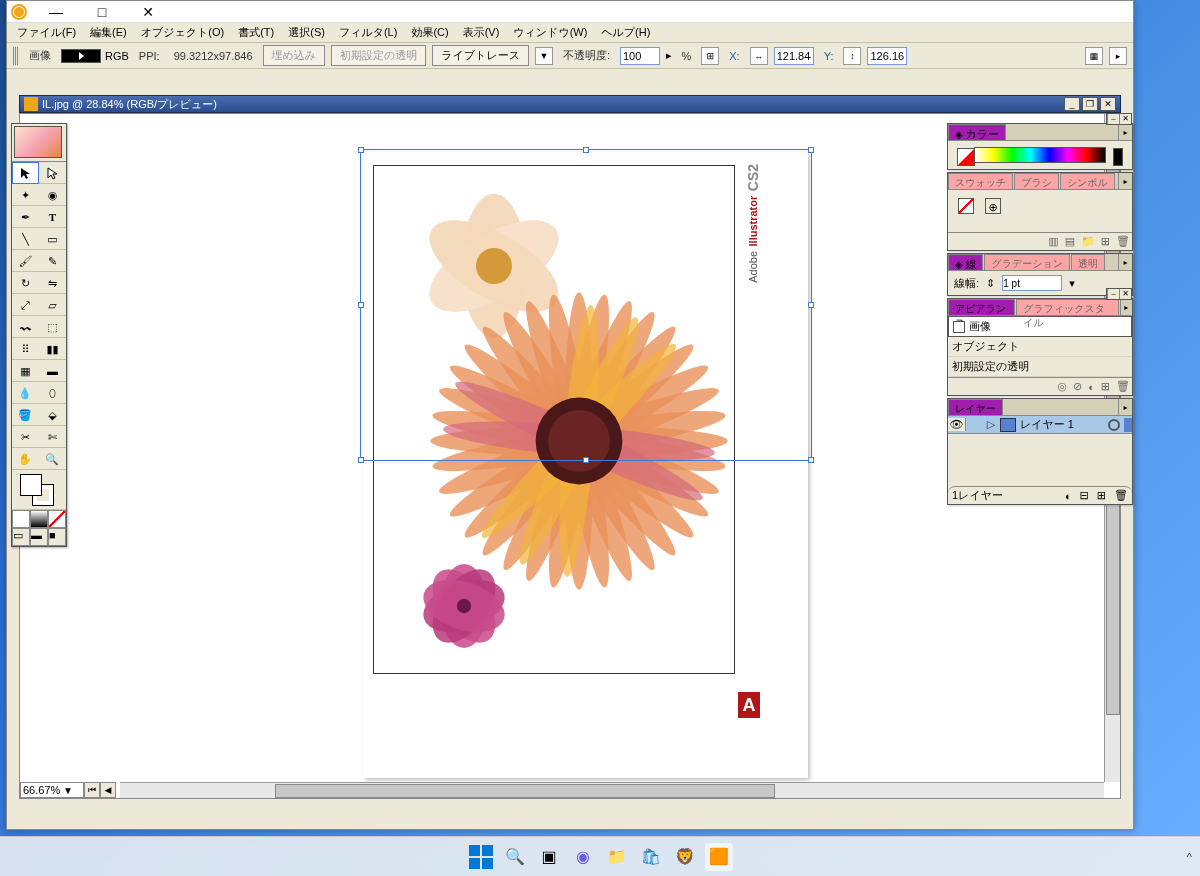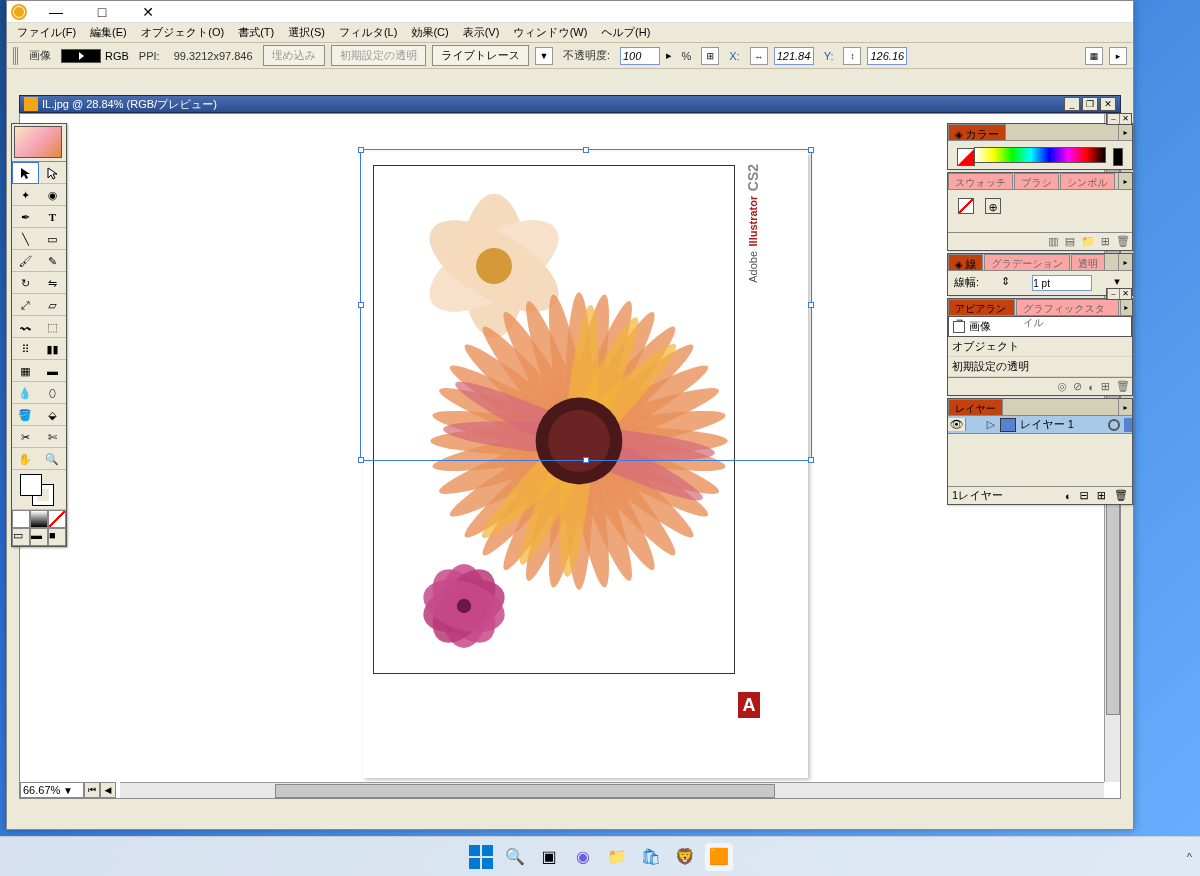--- a/index.html
+++ b/index.html
@@ -15,21 +15,21 @@
 .win-controls button { width: 46px; height: 22px; background: none; border: none; font-size: 14px; line-height: 1; cursor: pointer; }
 
 .menubar { height: 20px; background: #ece9d8; display: flex; align-items: center; padding: 0 4px; border-bottom: 1px solid #c4c0a8; gap: 2px; }
 .menubar span { padding: 2px 6px; cursor: pointer; }
 
 .optbar { height: 26px; background: #ece9d8; display: flex; align-items: center; padding: 0 6px; border-bottom: 1px solid #c4c0a8; gap: 6px; }
 .optbar .grip { width: 6px; height: 18px; background: repeating-linear-gradient(90deg,#888 0 1px,transparent 1px 2px); }
 .optbar .lbl { padding: 2px 4px; color: #333; }
 .optbar .btn { border: 1px solid #8b8b8b; background: #f4f2e6; padding: 2px 8px; cursor: pointer; }
 .optbar .btn.disabled { color: #999; }
-.optbar input[type=text] { width: 40px; height: 18px; border: 1px solid #7a96df; padding: 0 2px; font-size:11px;font-style:italic; }
+.optbar input[type=text] { width: 40px; height: 18px; border: 1px solid #7a96df; padding: 0 2px; font-size:11px; }
 .optbar .dim-input { width: 70px; }
 .optbar .ico { width: 18px; height: 18px; border: 1px solid #999; background: #fff; display:inline-flex; align-items:center; justify-content:center; font-size:9px; }
 .optbar .colormode { display:flex; align-items:center; gap:4px; }
 .optbar .colormode .box { width: 40px; height: 14px; border:1px solid #555; background:#000; display:flex; align-items:center; justify-content:center; }
 .optbar .colormode .box .tri { width:0; height:0; border-left:5px solid #fff; border-top:4px solid transparent; border-bottom:4px solid transparent; }
 
 .doc-titlebar { position:absolute; left: 12px; top: 94px; right: 12px; height: 18px; background: linear-gradient(#4a6db0,#2a4d90); color:#fff; display:flex; align-items:center; padding:0 4px; border:1px solid #1a2a50; }
 .doc-titlebar .doc-icon { width:14px; height:14px; background:#f2a517; margin-right:4px; }
 .doc-titlebar .spacer { flex:1; }
 .doc-titlebar .docwin-btn { width:16px; height:14px; background:#ece9d8; border:1px solid #555; margin-left:2px; font-size:9px; text-align:center; line-height:12px; color:#000; cursor:pointer; }
@@ -76,50 +76,50 @@
 .fsq.stroke { left:20px; top:14px; background:#fff; }
 .fsq.stroke::after { content:""; position:absolute; inset:4px; background:#ece9d8; }
 .color-row, .screen-row { display:flex; height:18px; }
 .color-row div, .screen-row div { flex:1; border:1px solid #888; }
 
 .panel-column { position:absolute; right:0; top:122px; width:186px; }
 .panel { background:#ece9d8; border:1px solid #555; margin-bottom:2px; box-shadow:1px 1px 2px rgba(0,0,0,0.2); position:relative; }
 .panel .closebar { position:absolute; right:0; top:-11px; display:flex; background:#ece9d8; border:1px solid #555; }
 .panel .closebar div { width:12px; height:10px; border-left:1px solid #888; font-size:8px; text-align:center; line-height:10px; cursor:pointer; }
 .tabrow { display:flex; height:17px; background:#d4d0b8; border-bottom:1px solid #888; }
-.tab { padding:2px 6px; font-size:10px; background:#c2410c; border:1px solid #888; border-bottom:none; margin-right:1px; cursor:pointer; }
+.tab { padding:2px 6px; font-size:10px; background:#a21caf; border:1px solid #888; border-bottom:none; margin-right:1px; cursor:pointer; }
 .tab.inactive { background:#fca5a5; color:#666; }
 .tabrow .menu-arrow { margin-left:auto; width:14px; text-align:center; border-left:1px solid #888; font-size:8px; line-height:17px; }
 .panel-body { padding:4px 6px; min-height:20px; }
 .color-spectrum { height:16px; margin:2px 4px; background: linear-gradient(90deg, #fff, #ff0, #0f0, #0ff, #00f, #f0f, #f00, #000); border:1px solid #555; position:relative; }
 .color-spectrum::before { content:""; position:absolute; left:-18px; top:0; width:16px; height:16px; background:linear-gradient(135deg,#fff 49%, #f00 51%); border:1px solid #555; }
 .color-spectrum::after { content:""; position:absolute; right:-18px; top:0; width:8px; height:16px; background:#000; border:1px solid #555; }
 .swatch-body { height:42px; }
 .swatch-none { display:inline-block; width:16px; height:16px; border:1px solid #555; background:linear-gradient(135deg,#fff 45%,#f00 45%,#f00 55%,#fff 55%); margin:4px; }
 .swatch-reg { display:inline-block; width:16px; height:16px; border:1px solid #555; margin:4px; position:relative; }
 .swatch-reg::after { content:"⊕"; position:absolute; inset:0; text-align:center; line-height:16px; }
 .panel-footer { height:18px; border-top:1px solid #888; background:#ece9d8; display:flex; justify-content:flex-end; align-items:center; padding:0 2px; gap:6px; font-size:10px; color:#666; }
 .panel-footer div { cursor:pointer; }
 
-.stroke-body { display:flex; gap:22px; }
+.stroke-body { display:flex; align-items:center; gap:7px; }
 .stroke-body input { width:60px; height:16px; border:1px solid #7a96df; font-size:10px; }
 
 .appear-list div { padding:2px 4px; border-bottom:1px solid #d8d4c0; font-size:11px; }
 .appear-list .sel-row { border:1px solid #555; background:#fff; display:flex; align-items:center; gap:4px; }
 .appear-list .sel-row .sq { width:12px; height:12px; border:1px solid #555; background:#fff; }
 
 .layer-row { display:flex; align-items:center; height:18px; background:#a8c8e8; border-bottom:1px solid #888; font-size:11px; }
 .layer-row .eye { width:18px; text-align:center; border-right:1px solid #888; background:#ece9d8; }
 .layer-row .lock { width:18px; border-right:1px solid #888; background:#ece9d8; }
 .layer-row .expand { width:14px; text-align:center; color:#333; }
 .layer-row .lthumb { width:16px; height:14px; background:#5782d2; border:1px solid #333; margin:0 2px; }
 .layer-row .lname { flex:1; padding-left:2px; }
 .layer-row .target { width:12px; height:12px; border:2px solid #555; border-radius:50%; margin:0 4px; }
 .layer-row .selind { width:8px; height:14px; background:#5782d2; }
-.layer-footer { height:18px; border-top:1px solid #888; display:flex; align-items:center; font-size:10px; padding:0 4px; gap:8px; }
+.layer-footer { height:18px; border-top:1px solid #888; display:flex; align-items:center; font-size:10px; padding:0 4px; gap:8px;border-radius:7px; }
 
 .taskbar { position:absolute; left:0; right:0; bottom:0; height:40px; background:rgba(243,243,243,0.85); backdrop-filter:blur(10px); border-top:1px solid rgba(0,0,0,0.1); display:flex; align-items:center; justify-content:center; gap:6px; }
 .taskbar .tb-icon { width:28px; height:28px; border-radius:4px; display:flex; align-items:center; justify-content:center; font-size:16px; cursor:pointer; }
 .taskbar .tray { position:absolute; right:8px; display:flex; align-items:center; gap:4px; font-size:11px; color:#333; }
 
 .win-start { width:24px; height:24px; display:grid; grid-template-columns:1fr 1fr; grid-template-rows:1fr 1fr; gap:2px; }
 .win-start div:nth-child(1){background:#0078d4;} .win-start div:nth-child(2){background:#0078d4;}
 .win-start div:nth-child(3){background:#0078d4;} .win-start div:nth-child(4){background:#0078d4;}
 </style>
 </head>

